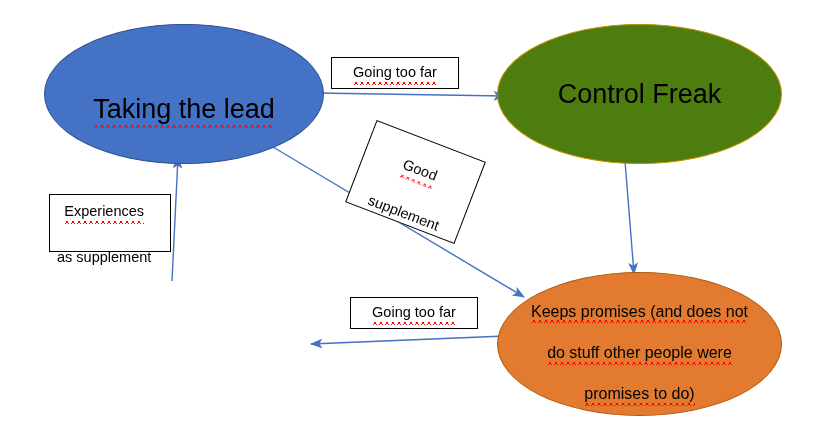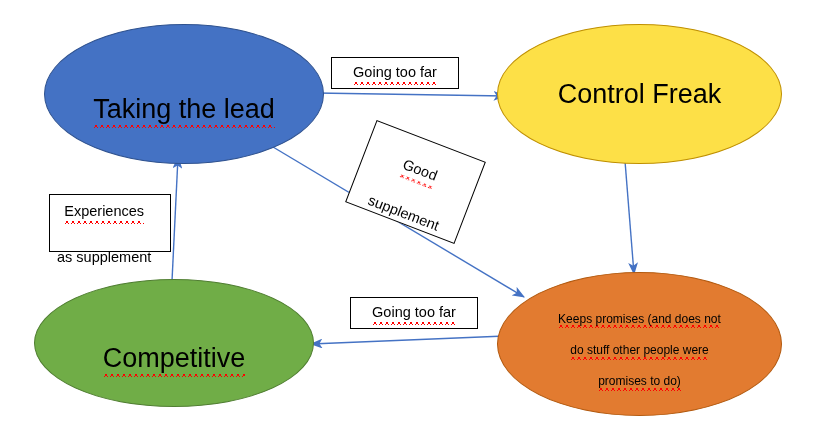--- a/index.html
+++ b/index.html
@@ -41,35 +41,35 @@
     white-space: pre-line;
   }
   .node-blue {
     left: 44px;  top: 24px;  width: 280px; height: 140px;
     background: #4472C4;
     border: 1.5px solid #2F528F;
     font-size: 27px;
   }
   .node-gold {
     left: 497px; top: 24px;  width: 285px; height: 140px;
-    background: #fde047;
+    background: #4d7c0f;
     border: 1.5px solid #BF8F00;
     font-size: 27px;
   }
   .node-green {
     left: 34px;  top: 279px; width: 280px; height: 128px;
     background: #70AD47;
     border: 1.5px solid #507E32;
     font-size: 27px;
   }
   .node-orange {
     left: 497px; top: 272px; width: 285px; height: 144px;
     background: #E27B30;
     border: 1.5px solid #B2590E;
-    font-size: 12px;
+    font-size: 16px;
   }
   .edge-label {
     position: absolute;
     box-sizing: border-box;
     background: #ffffff;
     border: 1.3px solid #000000;
     color: #000000;
     font-size: 14.5px;
     line-height: 1.55;
     display: flex;
@@ -129,25 +129,20 @@
   <div class="node node-blue">
     <span class="node-label">
       <span class="squiggle">Taking the lead</span>
     </span>
   </div>
 
   <div class="node node-gold">
     <span class="node-label">Control Freak</span>
   </div>
 
-  <div class="node node-green">
-    <span class="node-label">
-      <span class="squiggle">Competitive</span>
-    </span>
-  </div>
 
   <div class="node node-orange">
     <span class="node-label">
       <span class="squiggle">Keeps promises (and does not</span><br>
       <span class="squiggle">do stuff other people were</span><br>
       <span class="squiggle">promises to do)</span>
     </span>
   </div>
 
   <div class="edge-label lbl-going-top">

